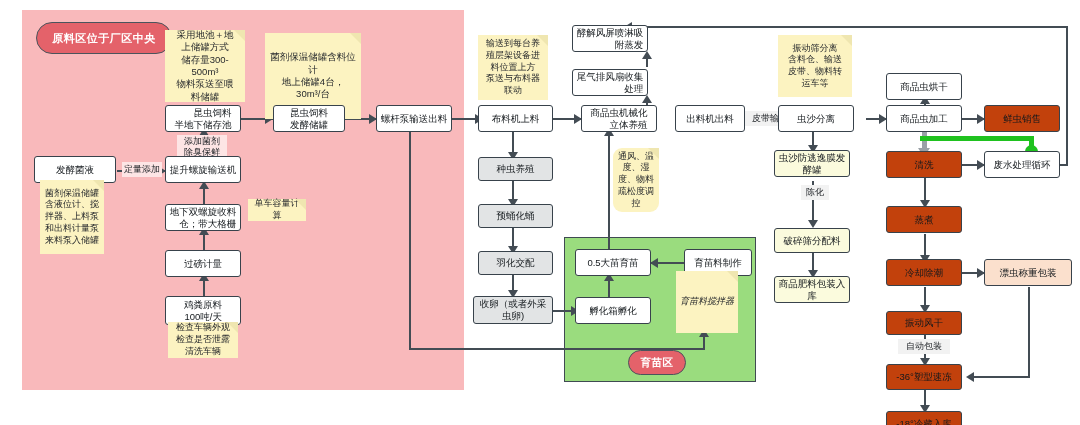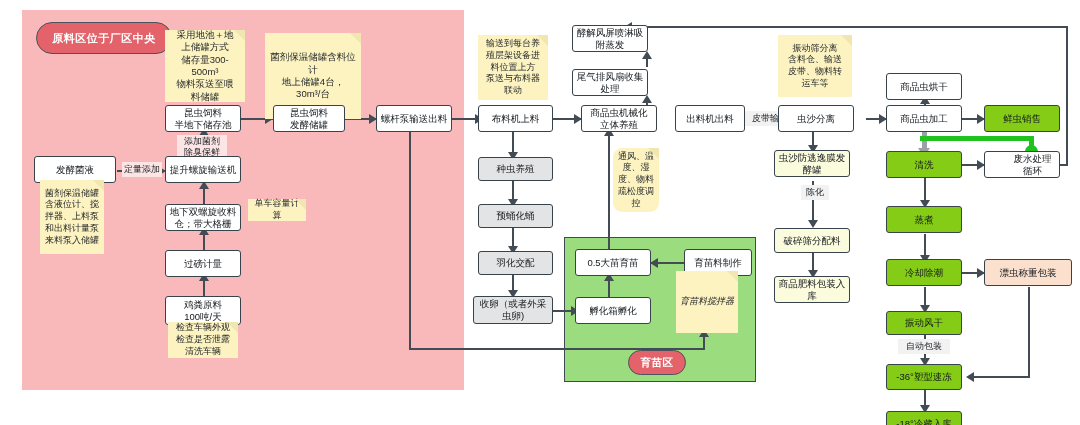--- a/index.html
+++ b/index.html
@@ -13,23 +13,23 @@
 
   
   .pill{position:absolute;box-sizing:border-box;background:#e4626a;border:1.6px solid #4a545c;
         border-radius:999px;color:#ffffff;font-weight:bold;display:flex;align-items:center;
         justify-content:center;text-align:center;letter-spacing:.5px;}
 
   
   .node{position:absolute;box-sizing:border-box;border:1.5px solid #38424b;border-radius:3px;
         display:flex;align-items:center;justify-content:center;text-align:center;
         color:#13181c;line-height:1.22;padding:1px 3px;}
-  .n-white{background:#ffffff;}
+  .n-white{background:#ffffff;text-align:right;}
   .n-gray{background:#e2e4e5;}
-  .n-green{background:#84cc16;}
+  .n-green{background:#c2410c;}
   .n-peach{background:#fbe0cd;}
   .n-cream{background:#fbfbdd;}
 
   
   .note{position:absolute;box-sizing:border-box;background:#fcf3c1;color:#26292c;
         display:flex;align-items:center;justify-content:center;text-align:center;
         line-height:1.3;padding:3px 4px;}
   .note::after{content:"";position:absolute;top:0;right:0;border-style:solid;
         border-width:0 11px 11px 0;border-color:transparent #efe6b0 transparent transparent;}
 
@@ -297,21 +297,21 @@
 库</div>
 
   <div class="node n-white" style="left:886px;top:73px;width:76px;height:27px;font-size:9.5px;">商品虫烘干</div>
 
   <div class="node n-white" style="left:886px;top:105px;width:76px;height:27px;font-size:9.5px;">商品虫加工</div>
 
   <div class="node n-green" style="left:984px;top:105px;width:76px;height:27px;font-size:9.5px;">鲜虫销售</div>
 
   <div class="node n-green" style="left:886px;top:151px;width:76px;height:27px;font-size:9.5px;">清洗</div>
 
-  <div class="node n-white" style="left:984px;top:151px;width:76px;height:27px;font-size:9.5px;padding-left:24px;">废水处理循环</div>
+  <div class="node n-white" style="left:984px;top:151px;width:76px;height:27px;font-size:9.5px;">废水处理循环</div>
 
   <div class="node n-green" style="left:886px;top:206px;width:76px;height:27px;font-size:9.5px;">蒸煮</div>
 
   <div class="node n-green" style="left:886px;top:259px;width:76px;height:27px;font-size:9.5px;">冷却除潮</div>
 
   <div class="node n-peach" style="left:984px;top:259px;width:88px;height:27px;font-size:9.5px;">漂虫称重包装</div>
 
   <div class="node n-green" style="left:886px;top:311px;width:76px;height:24px;font-size:9.5px;">振动风干</div>
 
   <div class="elabel" style="left:898px;top:339px;width:52px;height:15px;font-size:9px;">自动包装</div>

